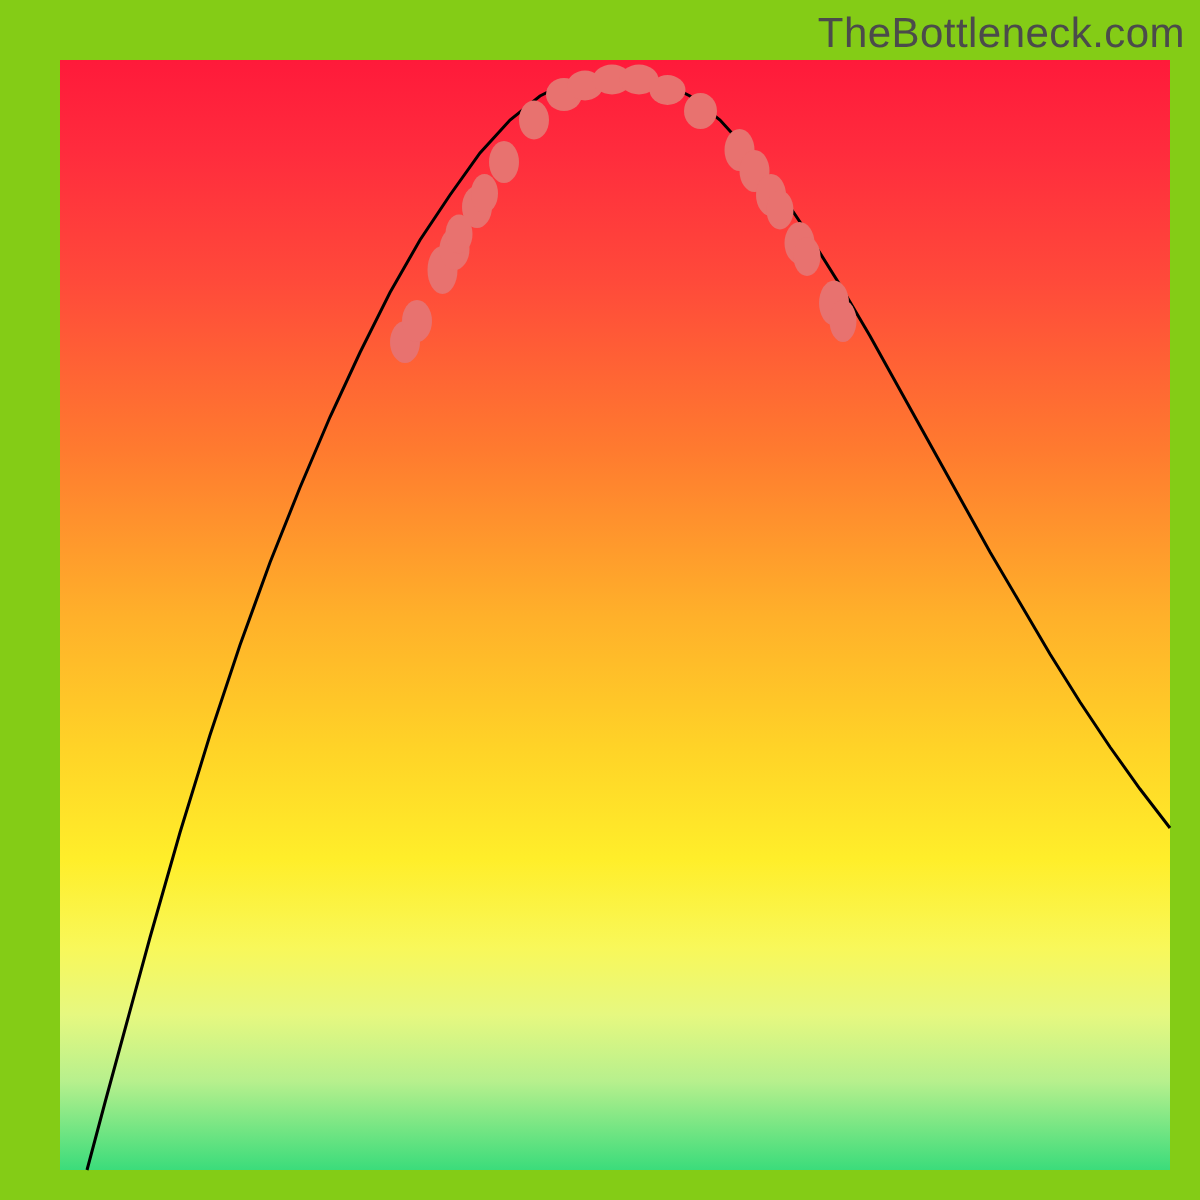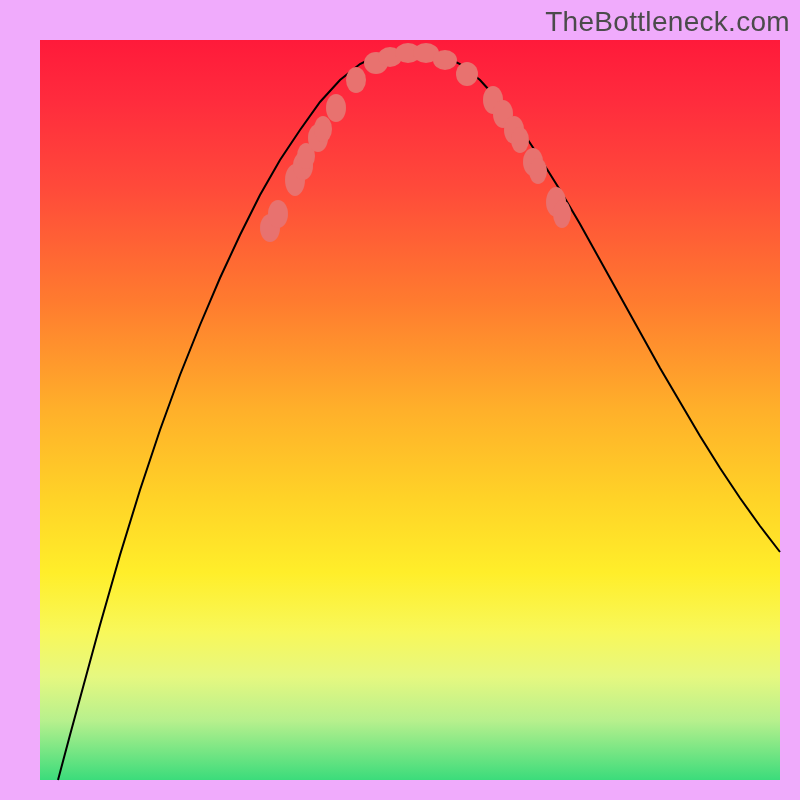--- a/index.html
+++ b/index.html
@@ -10,21 +10,21 @@
     overflow: hidden;
     background: #000;
     font-family: Arial, Helvetica, sans-serif;
   }
   .frame {
     position: absolute;
     left: 0;
     top: 0;
     width: 800px;
     height: 800px;
-    background: #f0abfc;
+    background: #84cc16;
   }
   .plot-area {
     position: absolute;
     left: 40px;
     top: 40px;
     width: 740px;
     height: 740px;
     
     background: linear-gradient(
       to bottom,

